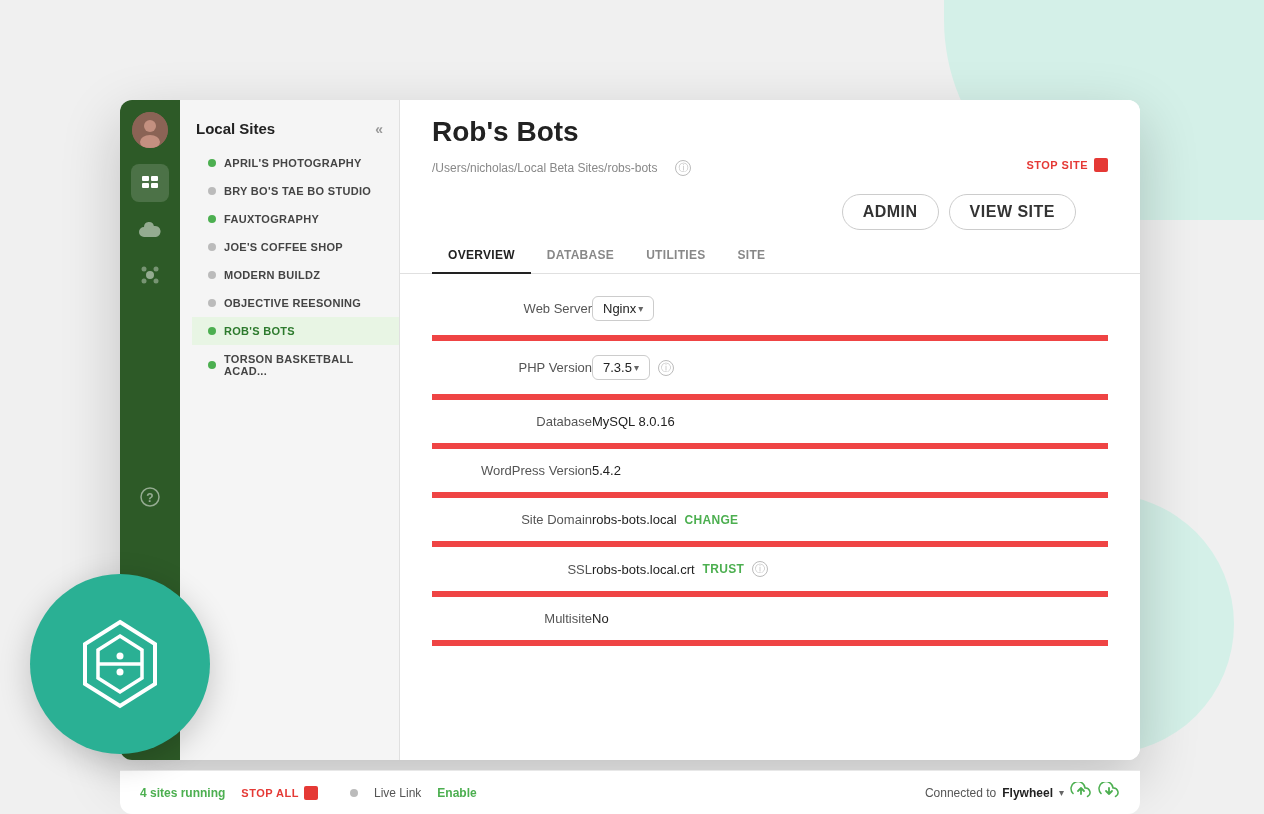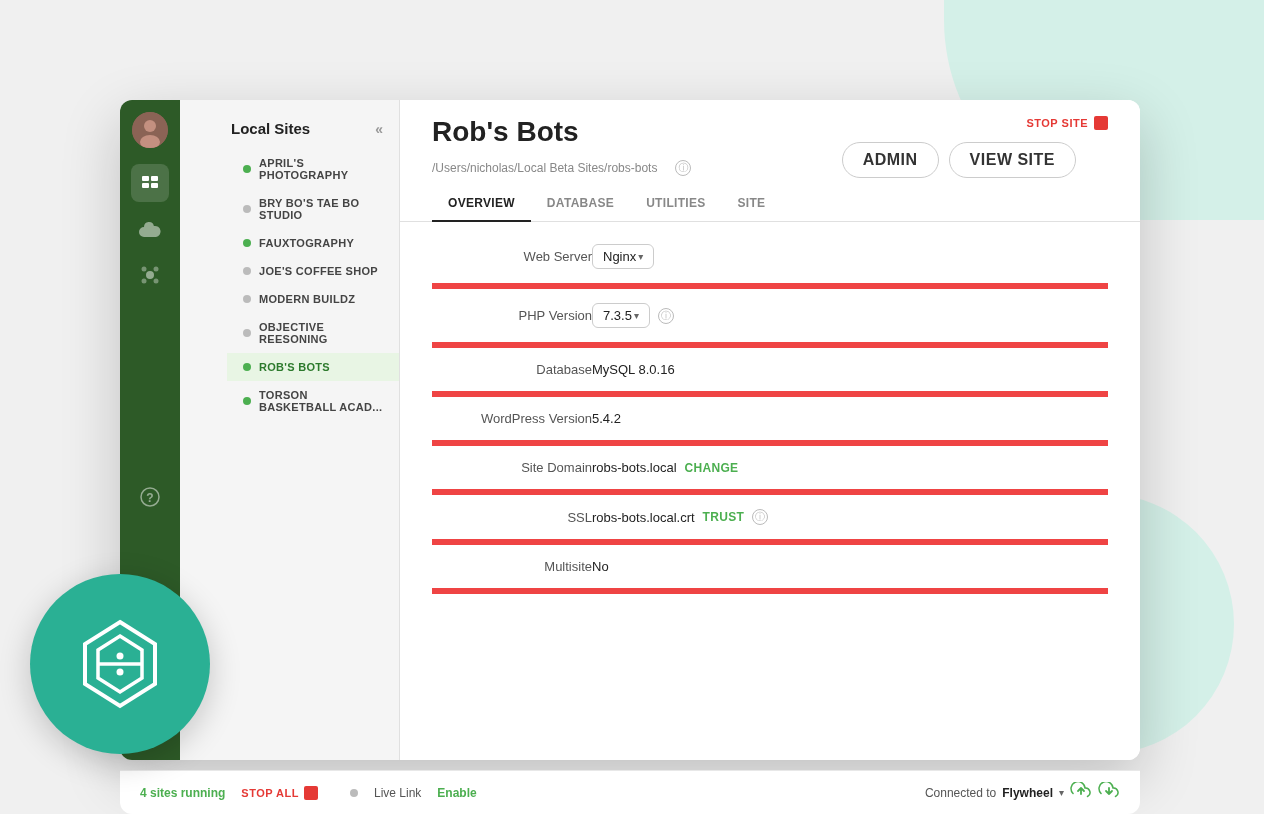--- a/index.html
+++ b/index.html
@@ -106,21 +106,20 @@
       margin-bottom: 12px;
     }
 
     
     .site-list-panel {
       width: 220px;
       background: #f5f5f5;
       border-right: 1px solid #e0e0e0;
       display: flex;
       flex-direction: column;
-      padding-left: 35px;
     }
     .site-list-header {
       padding: 20px 16px 12px;
       font-size: 15px;
       font-weight: 600;
       color: #222;
       display: flex;
       align-items: center;
       justify-content: space-between;
     }
@@ -248,21 +247,22 @@
       color: #333;
       cursor: pointer;
       letter-spacing: 0.5px;
     }
 
     
     .top-right {
       display: flex;
       flex-direction: column;
       align-items: flex-end;
-      gap: 0;
+      gap: 10px;
+      margin-top: 42px;
     }
 
     
     .overview-table {
       flex: 1;
       padding: 8px 32px 16px;
       overflow-y: auto;
     }
     .info-row {
       display: flex;

